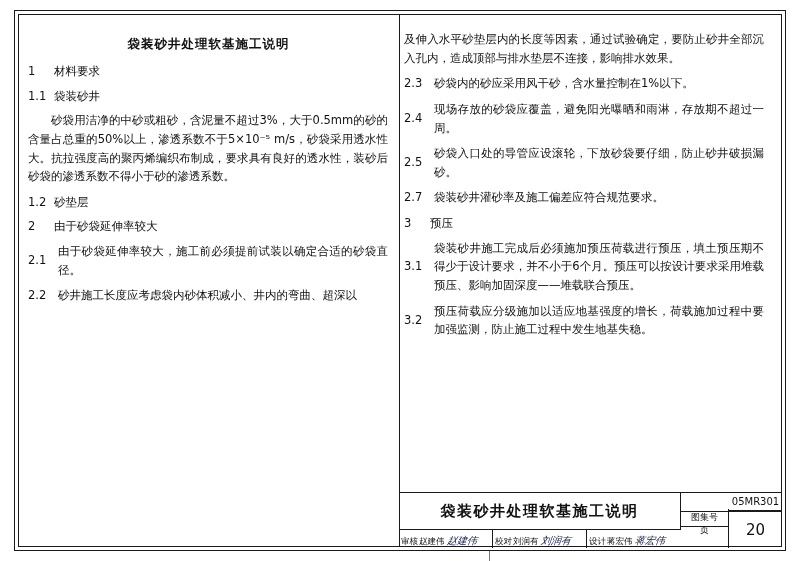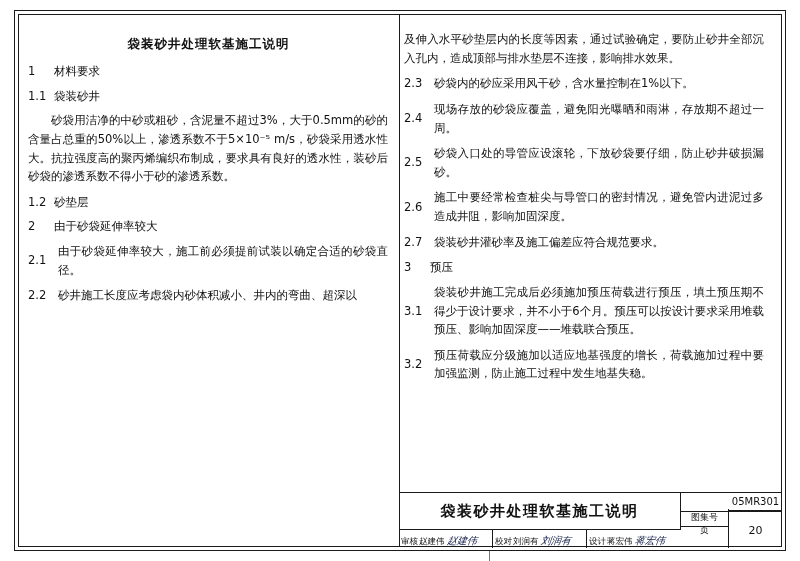--- a/index.html
+++ b/index.html
@@ -177,21 +177,21 @@
     position: absolute;
     left: 330px;
     top: 18px;
     width: 53px;
     height: 37px;
     box-sizing: border-box;
     border-top: 0.8px solid #1a1a1a;
     display: flex;
     align-items: center;
     justify-content: center;
-    font-size: 11px;
+    font-size: 15px;
   }
   .tb-signrow {
     position: absolute;
     left: 0;
     top: 36px;
     width: 282px;
     height: 19px;
     box-sizing: border-box;
     border-top: 1.2px solid #1a1a1a;
     display: flex;
@@ -275,24 +275,20 @@
       <span class="num w3">2.3</span>
       <span class="txt">砂袋内的砂应采用风干砂，含水量控制在1%以下。</span>
     </div>
     <div class="blk">
       <span class="num w3">2.4</span>
       <span class="txt">现场存放的砂袋应覆盖，避免阳光曝晒和雨淋，存放期不超过一周。</span>
     </div>
     <div class="blk">
       <span class="num w3">2.5</span>
       <span class="txt">砂袋入口处的导管应设滚轮，下放砂袋要仔细，防止砂井破损漏砂。</span>
-    </div>
-    <div class="blk">
-      <span class="num w3">2.6</span>
-      <span class="txt">施工中要经常检查桩尖与导管口的密封情况，避免管内进泥过多造成井阻，影响加固深度。</span>
     </div>
     <div class="blk">
       <span class="num w3">2.7</span>
       <span class="txt">袋装砂井灌砂率及施工偏差应符合规范要求。</span>
     </div>
     <div class="head">
       <span class="num">3</span>
       <span class="txt">预压</span>
     </div>
     <div class="blk">

